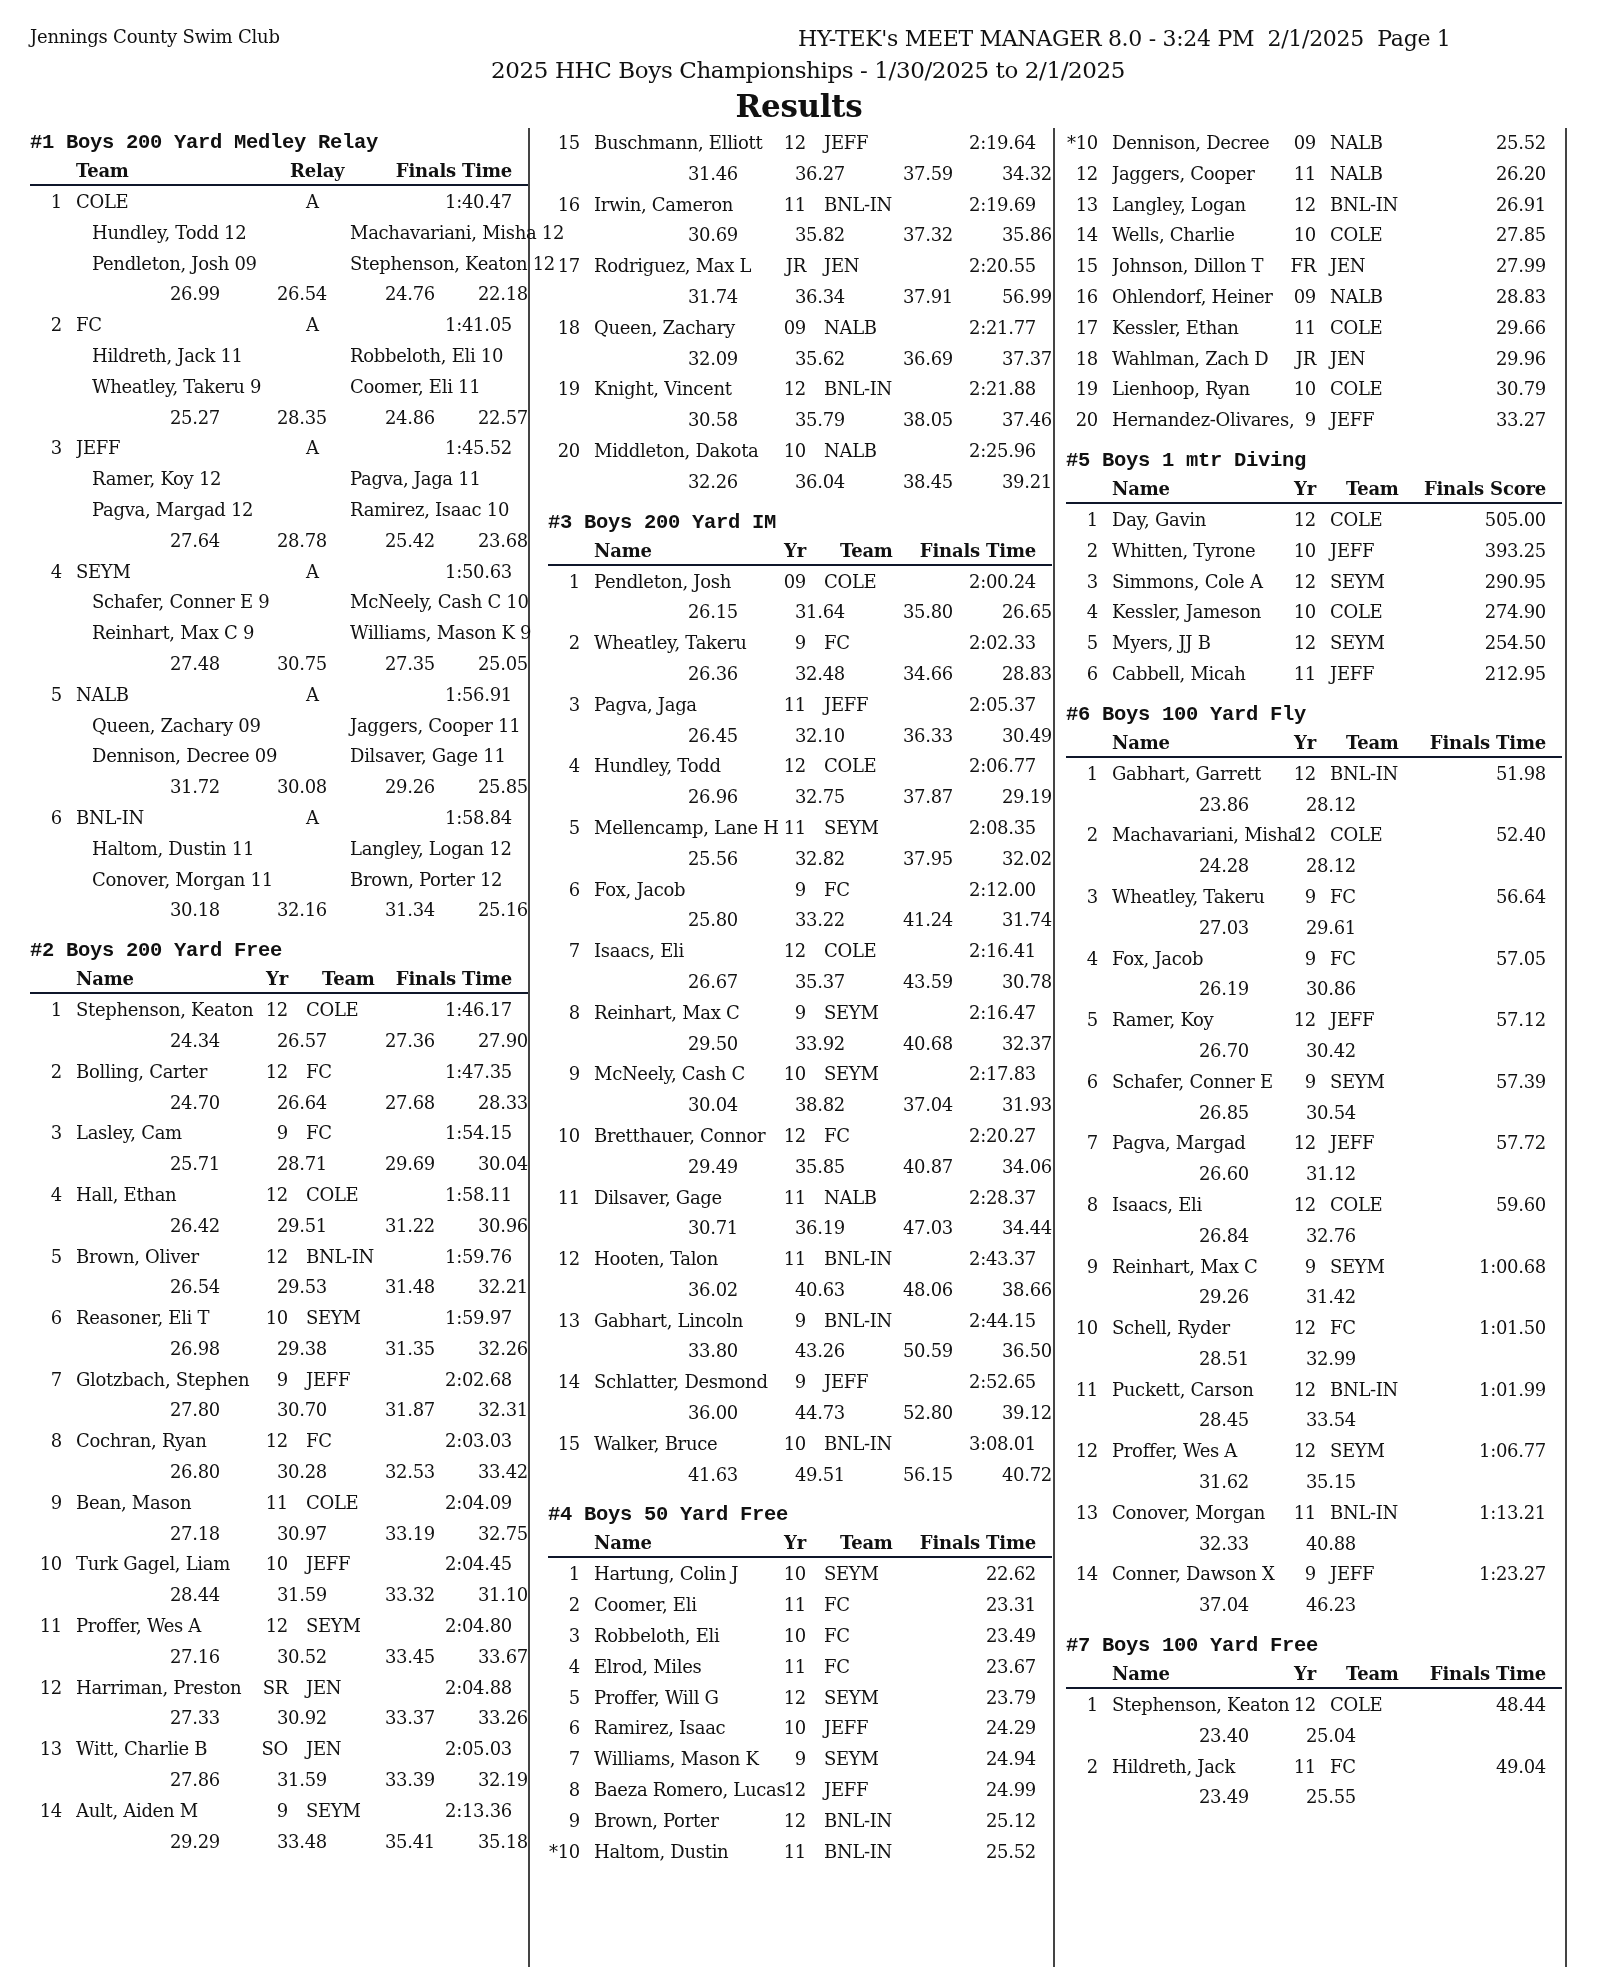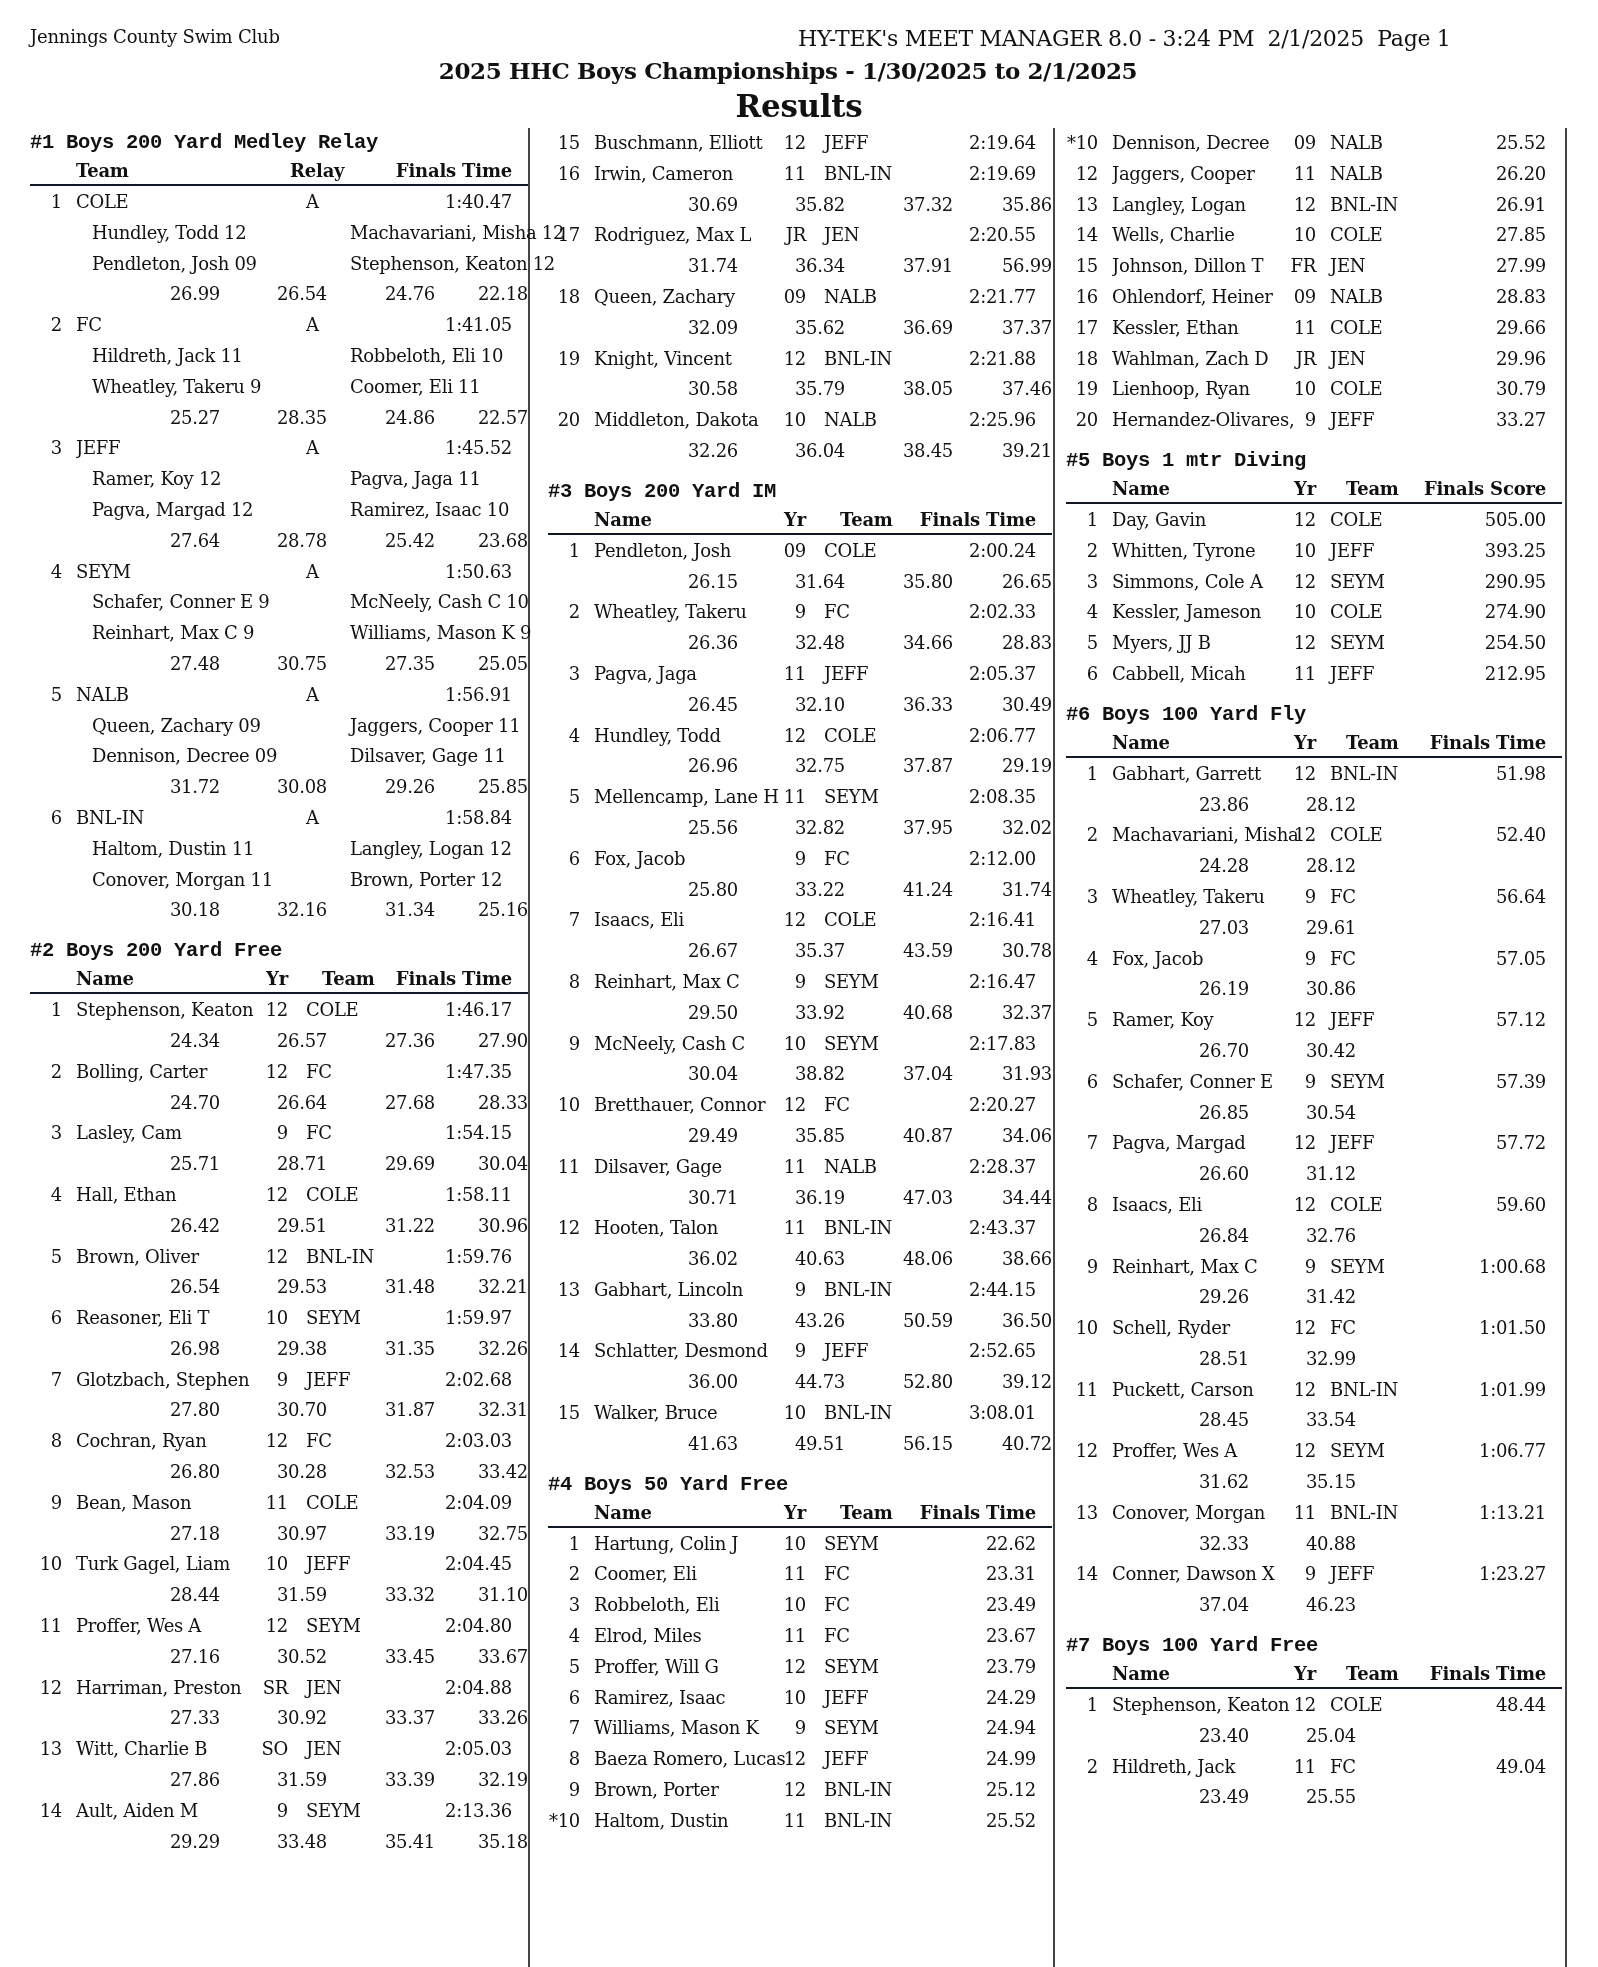--- a/index.html
+++ b/index.html
@@ -3,21 +3,21 @@
 <meta charset="utf-8">
 <style>
   html, body { margin: 0; padding: 0; background: #ffffff; }
   body {
     width: 1598px; height: 1967px; position: relative; overflow: hidden;
     font-family: "DejaVu Serif", "Liberation Serif", serif;
     color: #111111;
   }
   .hdr-left { position: absolute; left: 30px; top: 26px; font-size: 18px; letter-spacing: -0.2px; }
   .hdr-right { position: absolute; left: 798px; top: 26px; font-size: 22px; letter-spacing: -0.3px; white-space: pre; }
-  .meet-title { position: absolute; left: 0; width: 1576px; top: 57px; text-align: center; font-size: 23px; font-weight: bold; letter-spacing: -0.4px; }
+  .meet-title { position: absolute; left: 0; width: 1576px; top: 57px; text-align: center; font-size: 23px; font-weight: normal; letter-spacing: -0.4px; padding-left: 20px; }
   .doc-title { position: absolute; left: 0; width: 1598px; top: 88px; text-align: center; font-size: 31px; font-weight: bold; letter-spacing: -0.3px; }
 
   .divider { position: absolute; top: 128px; width: 2px; height: 1839px; background: #444; }
 
   .col { position: absolute; top: 127px; }
   .col1 { left: 30px;  width: 498px; }
   .col2 { left: 548px; width: 504px; }
   .col3 { left: 1066px; width: 496px; }
 
   .event { margin-bottom: 10px; }
@@ -394,20 +394,26 @@
 <div class="col col2" id="col2">
     <div class="event">
       <div class="row">
         <span class="c-place">15</span>
         <span class="c-name">Buschmann, Elliott</span>
         <span class="c-yr">12</span>
         <span class="c-team">JEFF</span>
         <span class="c-time">2:19.64</span>
       </div>
       <div class="row">
+        <span class="s1">31.46</span>
+        <span class="s2">36.27</span>
+        <span class="s3">37.59</span>
+        <span class="s4">34.32</span>
+      </div>
+      <div class="row">
         <span class="c-place">16</span>
         <span class="c-name">Irwin, Cameron</span>
         <span class="c-yr">11</span>
         <span class="c-team">BNL-IN</span>
         <span class="c-time">2:19.69</span>
       </div>
       <div class="row">
         <span class="s1">30.69</span>
         <span class="s2">35.82</span>
         <span class="s3">37.32</span>

